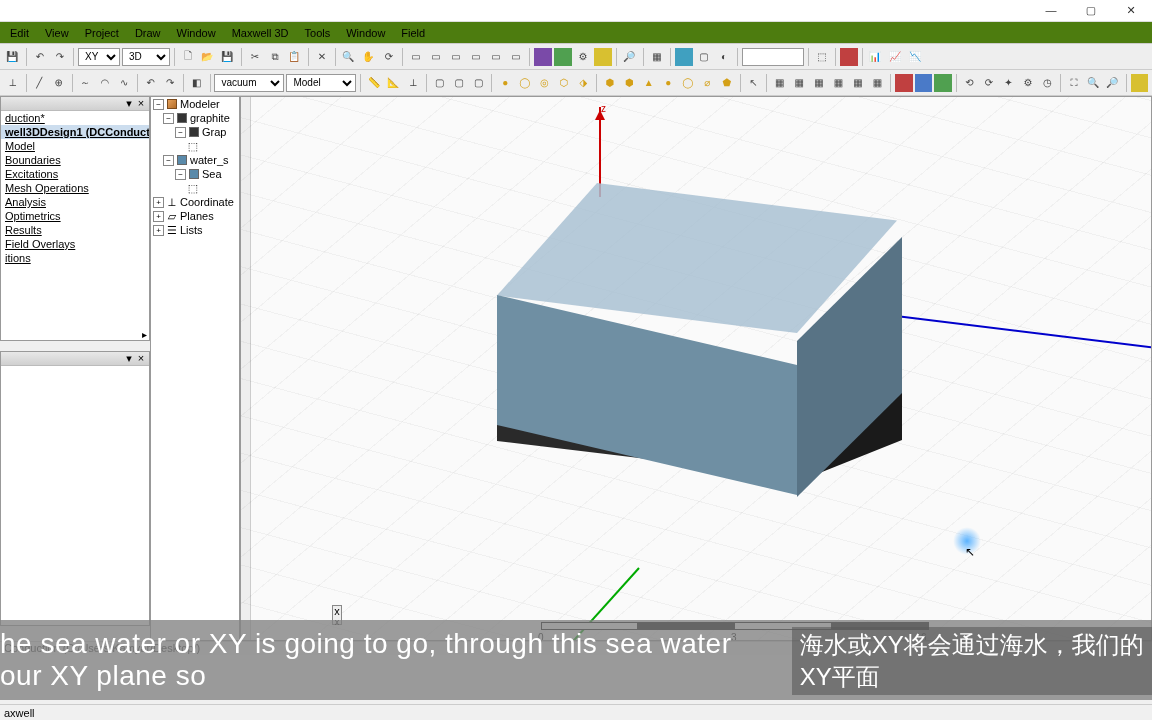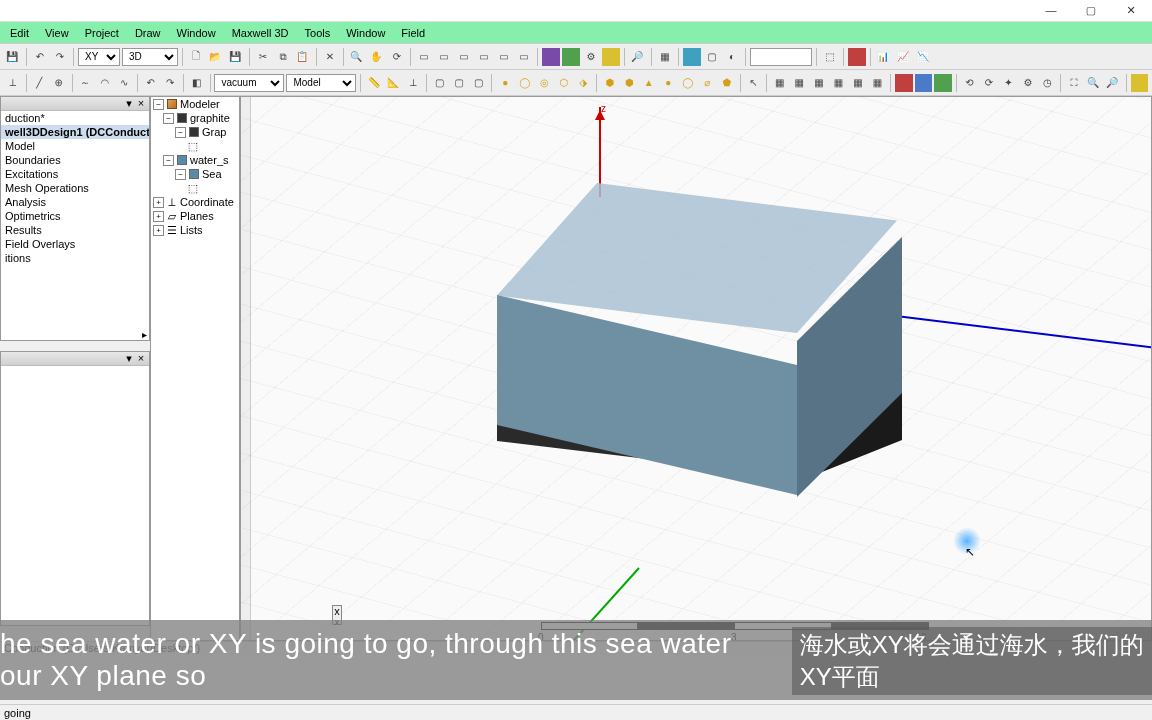--- a/index.html
+++ b/index.html
@@ -1,32 +1,32 @@
 <!DOCTYPE html>
 <html><head>
 <meta charset="utf-8">
 <style>
 * { margin:0; padding:0; box-sizing:border-box; font-family:Tahoma,Arial,sans-serif; font-size:11px; }
 body { width:1152px; height:720px; background:#f0f0f0; overflow:hidden; position:relative; }
 .titlebar { height:22px; background:#fff; display:flex; align-items:center; padding:0 6px; color:#333; border-bottom:1px solid #ddd; }
 .titlebar .ctrls { margin-left:auto; display:flex; gap:10px; }
 .ctrls span { width:30px; text-align:center; }
-.menubar { height:22px; background:#86efac; display:flex; align-items:center; padding:0 2px; border-bottom:1px solid #ccc; }
+.menubar { height:22px; background:#4d7c0f; display:flex; align-items:center; padding:0 2px; border-bottom:1px solid #ccc; }
 .menubar .menu { padding:0 8px; line-height:22px; cursor:default; }
 .toolbar { height:26px; background:#eee; border-bottom:1px solid #ccc; display:flex; align-items:center; padding:0 4px; gap:2px; }
 .tb-btn { width:18px; height:18px; border:1px solid transparent; display:flex; align-items:center; justify-content:center; font-size:10px; color:#444; }
 .tb-sep { width:1px; height:18px; background:#bbb; margin:0 2px; }
 .tb-combo { height:18px; border:1px solid #999; background:#fff; font-size:10px; padding:0 2px; }
 .main { display:flex; height:545px; }
 .left-col { width:150px; display:flex; flex-direction:column; }
 .panel { background:#fff; border:1px solid #999; position:relative; }
 .panel-hdr { height:14px; background:linear-gradient(#e8e8e8,#d0d0d0); border-bottom:1px solid #bbb; display:flex; justify-content:flex-end; padding-right:2px; font-size:9px; }
 .px { width:12px; text-align:center; cursor:pointer; }
 .proj-tree { height:245px; overflow:hidden; }
-.tree-item { padding:1px 4px; white-space:nowrap; overflow:hidden; }
+.tree-item { padding:1px 4px; white-space:nowrap; overflow:hidden;text-decoration:underline; }
 .tree-item.sel { background:#cde; font-weight:bold; }
 .msg-panel { height:275px; margin-top:10px; }
 .model-tree { width:90px; background:#fff; border:1px solid #999; overflow:hidden; font-size:10px; }
 .mt-line { display:flex; align-items:center; padding:1px 0; white-space:nowrap; }
 .mt-exp { width:11px; height:11px; border:1px solid #888; display:flex; align-items:center; justify-content:center; font-size:8px; margin-right:2px; }
 .mt-ico { width:12px; height:12px; margin-right:2px; display:flex; align-items:center; justify-content:center; }
 .viewport { flex:1; position:relative; background:#fafafa; overflow:hidden; border:1px solid #999; }
 .grid { position:absolute; inset:0; }
 .grid::before { content:""; position:absolute; inset:0;
   background-image:repeating-linear-gradient(15deg,rgba(0,0,0,0.04) 0 1px,transparent 1px 36px),
@@ -97,21 +97,21 @@
   <div class="menu">Field</div>
 </div>
 
 <div class="toolbar">
   <div class="tb-btn">💾</div>
   <div class="tb-sep"></div>
   <div class="tb-btn">↶</div>
   <div class="tb-btn">↷</div>
   <div class="tb-sep"></div>
   <select class="tb-combo" style="width:42px"><option>XY</option></select>
-  <select class="tb-combo" style="width:56px"><option>3D</option></select>
+  <select class="tb-combo" style="width:48px"><option>3D</option></select>
   <div class="tb-sep"></div>
   <div class="tb-btn">🗋</div>
   <div class="tb-btn">📂</div>
   <div class="tb-btn">💾</div>
   <div class="tb-sep"></div>
   <div class="tb-btn">✂</div>
   <div class="tb-btn">⧉</div>
   <div class="tb-btn">📋</div>
   <div class="tb-sep"></div>
   <div class="tb-btn">✕</div>
@@ -339,14 +339,14 @@
 </div>
 
 <div class="floatx"><span>x</span><br>x</div>
 
 <div class="subtitle">
   <div class="s1">he sea water or XY is going to go, through this sea water our XY plane so</div>
   <div class="s2">海水或XY将会通过海水，我们的XY平面</div>
 </div>
 
 <div class="status">
-  <span>going</span>
+  <span>axwell</span>
 </div>
 
 </body></html>

